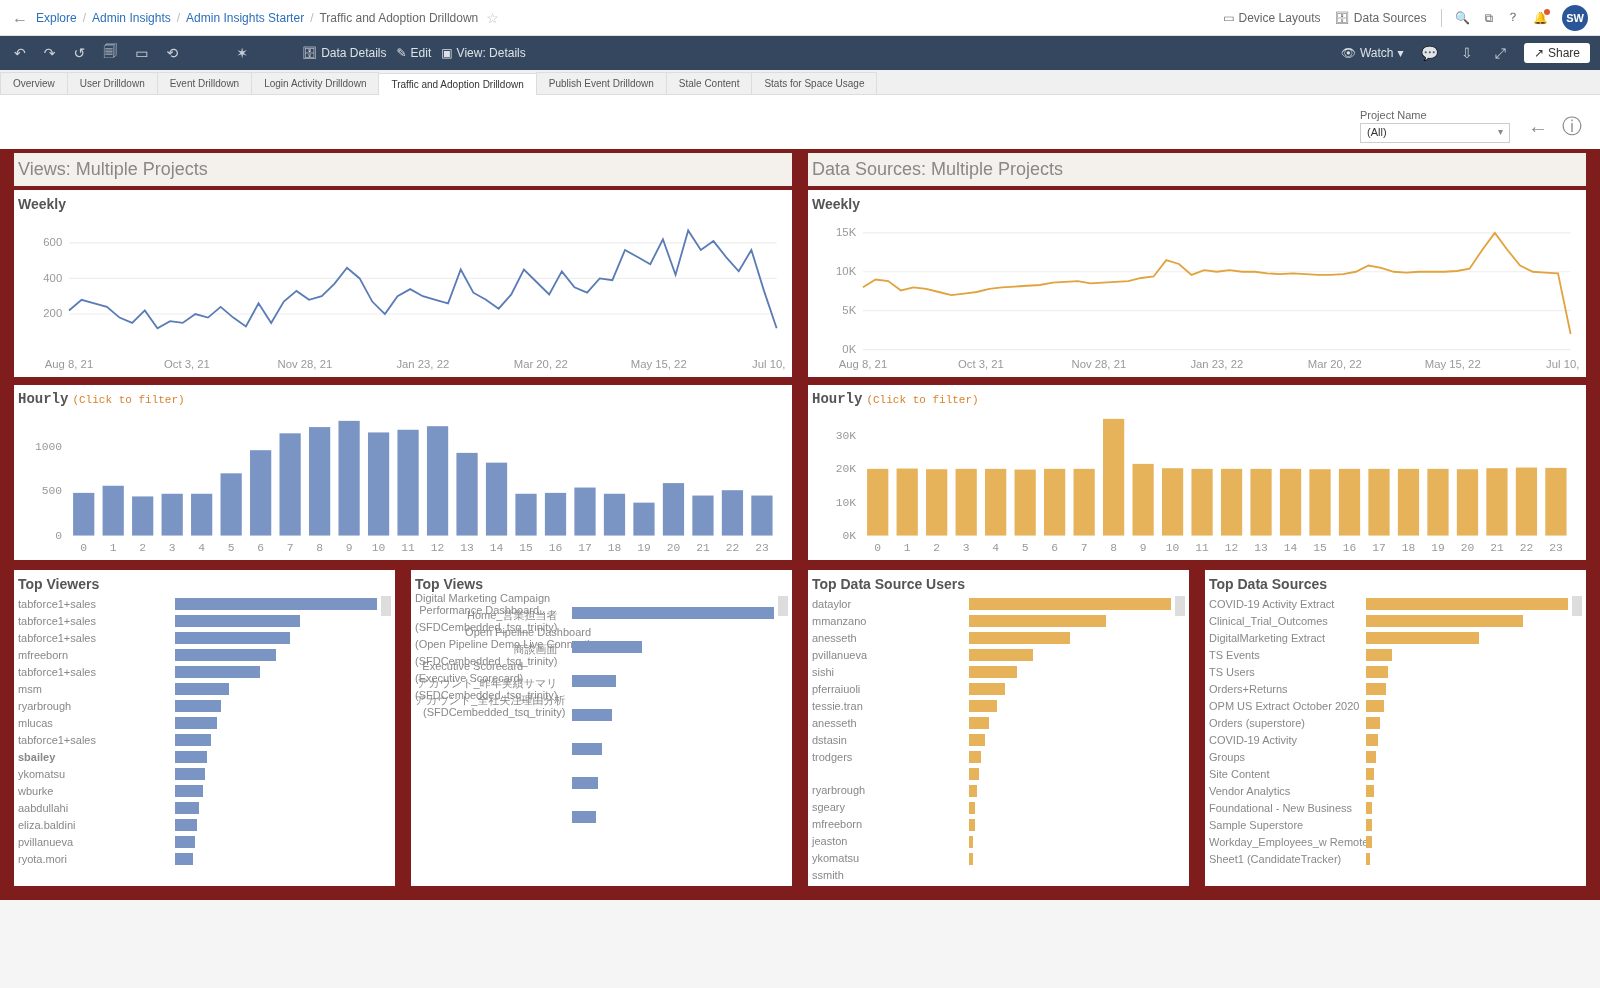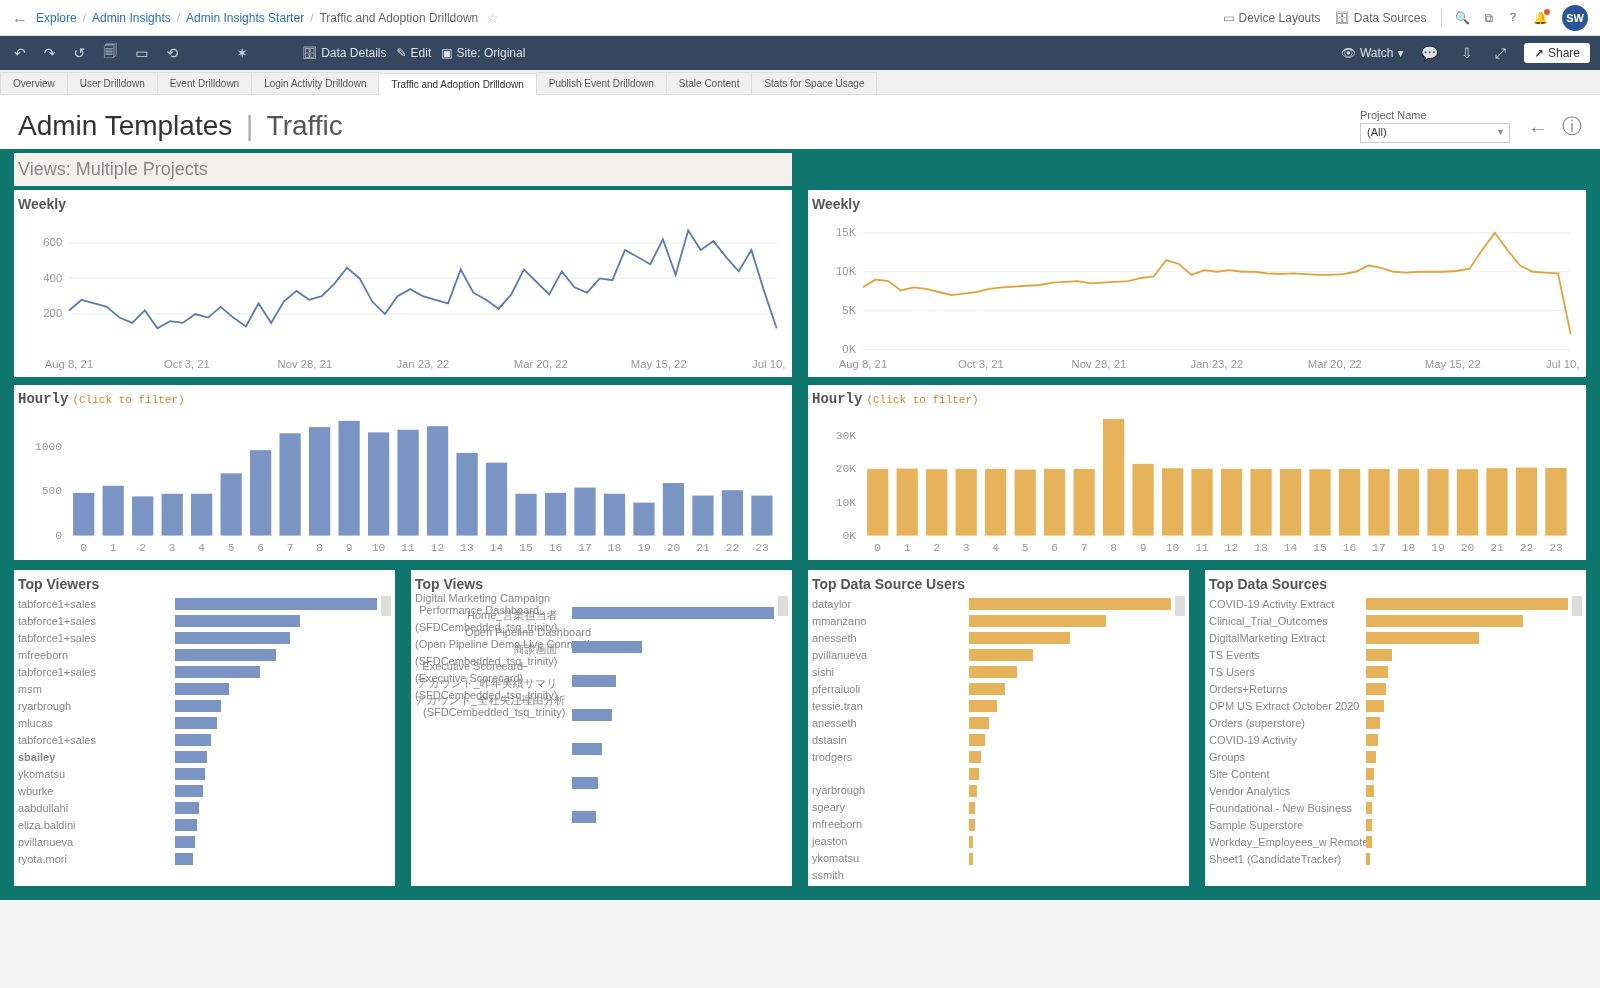--- a/index.html
+++ b/index.html
@@ -34,21 +34,21 @@
   .dash-title { font-size:28px; color:#555; font-weight:400; }
   .dash-title .strong { color:#333; font-weight:500; }
   .dash-title .sep { color:#aaa; padding:0 6px; }
   .filter-box { margin-left:auto; display:flex; flex-direction:column; gap:2px; }
   .filter-label { font-size:11px; color:#666; }
   .filter-select { border:1px solid #ccc; background:#fff; font-size:11px; padding:2px 20px 2px 6px; width:150px; height:20px; position:relative; cursor:pointer; }
   .filter-select::after { content:"▾"; position:absolute; right:6px; top:2px; color:#888; font-size:10px; }
   .head-icons { display:flex; align-items:center; gap:14px; margin-left:18px; color:#888; font-size:20px; }
   .head-icons span { cursor:pointer; }
   
-  .dash-body { padding:4px 14px 14px 14px; background:#0f766e; }
+  .dash-body { padding:4px 14px 14px 14px; background:#7f1d1d; }
   .section-titles { display:grid; grid-template-columns:1fr 1fr; gap:16px; margin-bottom:4px; }
   .section-title { font-size:18px; color:#888; padding:6px 4px; background:#f4f1ed; }
   .grid-2 { display:grid; grid-template-columns:1fr 1fr; gap:16px; }
   .card { background:#fff; padding:6px 4px 2px 4px; }
   .card-title { font-size:14px; font-weight:600; color:#555; margin-bottom:4px; }
   .ctf { color:#d9822b; font-size:11px; font-weight:400; margin-left:4px; }
   
   .chart-svg { width:100%; display:block; }
   .tick-lbl { font-size:10px; fill:#999; text-anchor:middle; }
   .tick-lbl-left { font-size:10px; fill:#999; text-anchor:end; }
@@ -111,21 +111,21 @@
   <div class="tool-label">
       <span>🗄</span>
       <span>Data Details</span>
     </div>
   <div class="tool-label">
       <span>✎</span>
       <span>Edit</span>
     </div>
   <div class="tool-label">
       <span>▣</span>
-      <span>Site: Original</span>
+      <span>View: Details</span>
     </div>
   <div class="toolbar-right">
     <div class="tool-label">
         <span>👁</span>
         <span>Watch</span>
         <span> ▾</span>
       </div>
     <span class="tool-icon">💬</span>
     <span class="tool-icon">⇩</span>
     <span class="tool-icon">⤢</span>
@@ -141,38 +141,34 @@
     <div class="sheet-tab">User Drilldown</div>
     <div class="sheet-tab">Event Drilldown</div>
     <div class="sheet-tab">Login Activity Drilldown</div>
     <div class="sheet-tab active">Traffic and Adoption Drilldown</div>
     <div class="sheet-tab">Publish Event Drilldown</div>
     <div class="sheet-tab">Stale Content</div>
     <div class="sheet-tab">Stats for Space Usage</div>
   </div>
 
 <div class="dash-head">
-  <div class="dash-title">
-    <span class="strong">Admin Templates</span>
-    <span class="sep">|</span>
-    <span>Traffic</span>
-  </div>
   <div class="filter-box">
     <span class="filter-label">Project Name</span>
     <div class="filter-select"><span>(All)</span></div>
   </div>
   <div class="head-icons">
     <span>←</span>
     <span>ⓘ</span>
   </div>
 </div>
 
 <div class="dash-body">
   <div class="section-titles">
     <div class="section-title">Views: Multiple Projects</div>
+    <div class="section-title">Data Sources: Multiple Projects</div>
   </div>
 
   <div class="grid-2">
     <div class="card">
       <div class="card-title">Weekly</div>
       <svg class="chart-svg" id="chart-views-weekly" viewBox="0 0 680 140">
           <line x1="45" x2="670" y1="86.57142857142857" y2="86.57142857142857" class="grid-line"></line>
           <text x="39" y="89.57142857142857" class="tick-lbl-left">200</text>
           <line x1="45" x2="670" y1="55.142857142857146" y2="55.142857142857146" class="grid-line"></line>
           <text x="39" y="58.142857142857146" class="tick-lbl-left">400</text>

